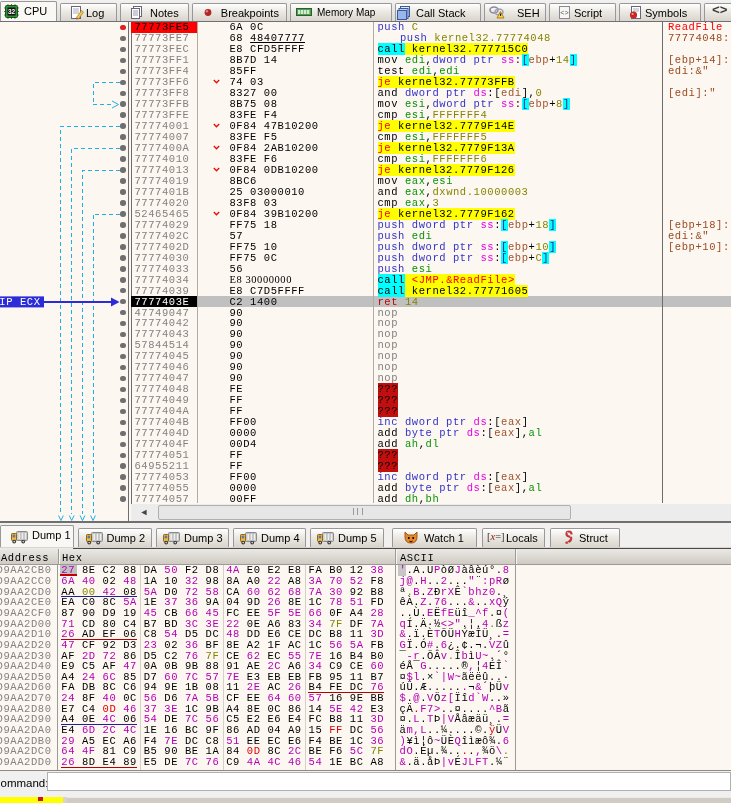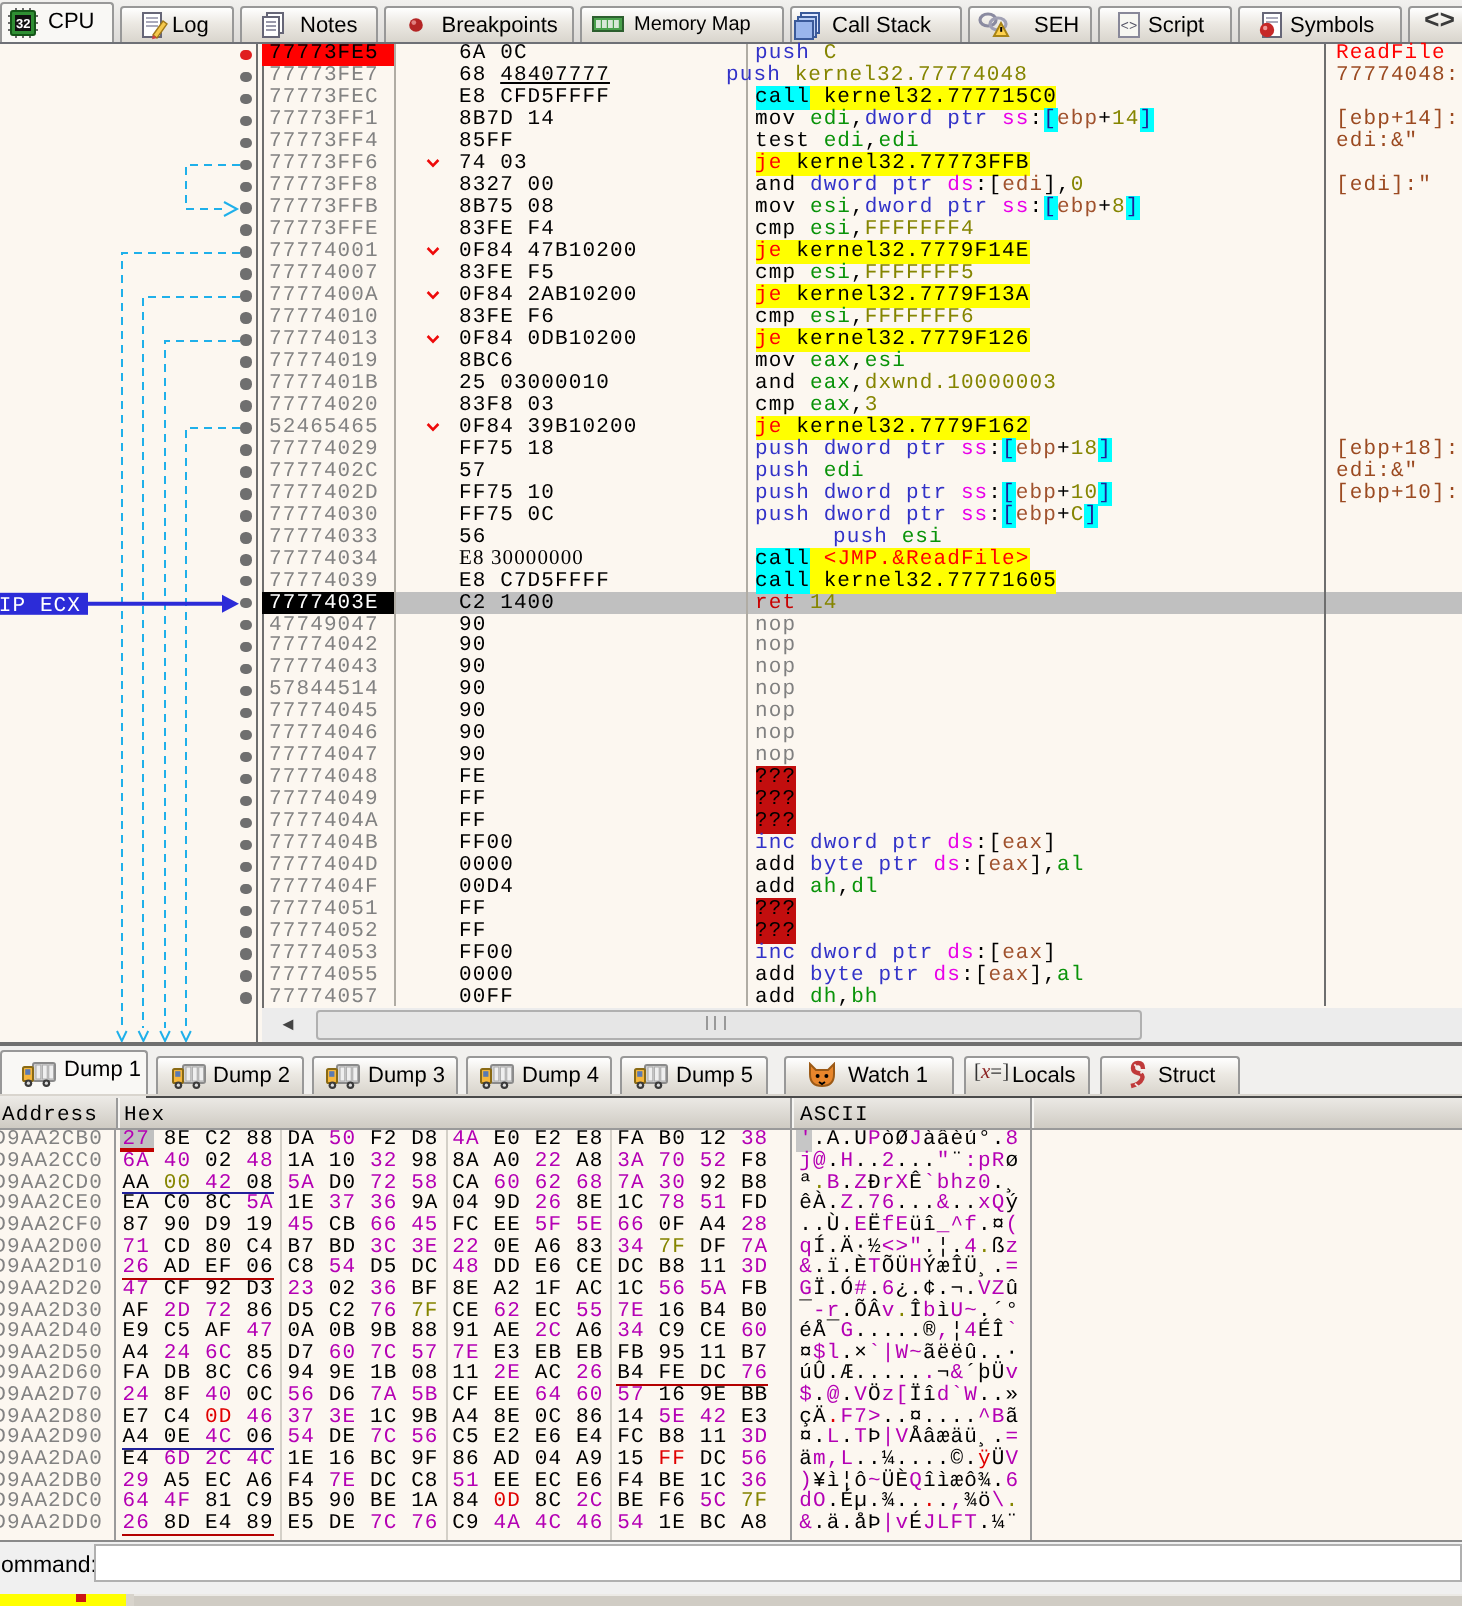--- a/index.html
+++ b/index.html
@@ -128,21 +128,21 @@
 </svg>
 <div class="dot" style="left:120px;top:24.68px;background:#e02020;"></div>
 <div class="abs" style="left:131px;top:22.20px;width:66px;height:10.97px;background:#ff0000;"></div>
 <div class="mono abs" style="left:134.5px;top:22.30px;line-height:10.97px;color:#000;">77773FE5</div>
 <div class="mono abs" style="left:229.5px;top:22.30px;line-height:10.97px;color:#000;">6A&nbsp;0C</div>
 <div class="mono abs" style="left:377.5px;top:22.30px;line-height:10.97px;"><span style="color:#3232c8;">push&nbsp;</span><span style="color:#858500;">C</span></div>
 <div class="mono abs" style="left:668px;top:22.30px;line-height:10.97px;color:#ff0000;">ReadFile</div>
 <div class="dot" style="left:120px;top:35.66px;background:#6f6f6f;"></div>
 <div class="mono abs" style="left:134.5px;top:33.27px;line-height:10.97px;color:#828282;">77773FE7</div>
 <div class="mono abs" style="left:229.5px;top:33.27px;line-height:10.97px;color:#000;">68&nbsp;<span style="text-decoration:underline;">48407777</span></div>
-<div class="mono abs" style="left:363px;top:33.27px;line-height:10.97px;"><span style="color:#3232c8;">push&nbsp;</span><span style="color:#858500;">kernel32.77774048</span></div>
+<div class="mono abs" style="left:400px;top:33.27px;line-height:10.97px;"><span style="color:#3232c8;">push&nbsp;</span><span style="color:#858500;">kernel32.77774048</span></div>
 <div class="mono abs" style="left:668px;top:33.27px;line-height:10.97px;color:#9b4a21;">77774048:’</div>
 <div class="dot" style="left:120px;top:46.62px;background:#6f6f6f;"></div>
 <div class="mono abs" style="left:134.5px;top:44.24px;line-height:10.97px;color:#828282;">77773FEC</div>
 <div class="mono abs" style="left:229.5px;top:44.24px;line-height:10.97px;color:#000;">E8&nbsp;CFD5FFFF</div>
 <div class="mono abs" style="left:377.5px;top:44.24px;line-height:10.97px;"><span style="color:#000000;background:#00ffff;">call</span><span style="color:#000000;background:#ffff00;">&nbsp;kernel32.777715C0</span></div>
 <div class="dot" style="left:120px;top:57.59px;background:#6f6f6f;"></div>
 <div class="mono abs" style="left:134.5px;top:55.21px;line-height:10.97px;color:#828282;">77773FF1</div>
 <div class="mono abs" style="left:229.5px;top:55.21px;line-height:10.97px;color:#000;">8B7D&nbsp;14</div>
 <div class="mono abs" style="left:377.5px;top:55.21px;line-height:10.97px;"><span style="color:#000000;">mov&nbsp;</span><span style="color:#099309;">edi</span><span style="color:#000000;">,</span><span style="color:#3232c8;">dword&nbsp;ptr&nbsp;</span><span style="color:#e800e8;">ss</span><span style="color:#000000;">:</span><span style="color:#20209a;background:#00ffff;">[</span><span style="color:#a0522d;">ebp</span><span style="color:#000000;">+</span><span style="color:#858500;">14</span><span style="color:#20209a;background:#00ffff;">]</span></div>
 <div class="mono abs" style="left:668px;top:55.21px;line-height:10.97px;color:#9b4a21;">[ebp+14]:’</div>
@@ -234,21 +234,21 @@
 <div class="mono abs" style="left:229.5px;top:241.70px;line-height:10.97px;color:#000;">FF75&nbsp;10</div>
 <div class="mono abs" style="left:377.5px;top:241.70px;line-height:10.97px;"><span style="color:#3232c8;">push&nbsp;</span><span style="color:#3232c8;">dword&nbsp;ptr&nbsp;</span><span style="color:#e800e8;">ss</span><span style="color:#000000;">:</span><span style="color:#20209a;background:#00ffff;">[</span><span style="color:#a0522d;">ebp</span><span style="color:#000000;">+</span><span style="color:#858500;">10</span><span style="color:#20209a;background:#00ffff;">]</span></div>
 <div class="mono abs" style="left:668px;top:241.70px;line-height:10.97px;color:#9b4a21;">[ebp+10]:’</div>
 <div class="dot" style="left:120px;top:255.06px;background:#6f6f6f;"></div>
 <div class="mono abs" style="left:134.5px;top:252.67px;line-height:10.97px;color:#828282;">77774030</div>
 <div class="mono abs" style="left:229.5px;top:252.67px;line-height:10.97px;color:#000;">FF75&nbsp;0C</div>
 <div class="mono abs" style="left:377.5px;top:252.67px;line-height:10.97px;"><span style="color:#3232c8;">push&nbsp;</span><span style="color:#3232c8;">dword&nbsp;ptr&nbsp;</span><span style="color:#e800e8;">ss</span><span style="color:#000000;">:</span><span style="color:#20209a;background:#00ffff;">[</span><span style="color:#a0522d;">ebp</span><span style="color:#000000;">+</span><span style="color:#858500;">C</span><span style="color:#20209a;background:#00ffff;">]</span></div>
 <div class="dot" style="left:120px;top:266.03px;background:#6f6f6f;"></div>
 <div class="mono abs" style="left:134.5px;top:263.64px;line-height:10.97px;color:#828282;">77774033</div>
 <div class="mono abs" style="left:229.5px;top:263.64px;line-height:10.97px;color:#000;">56</div>
-<div class="mono abs" style="left:377.5px;top:263.64px;line-height:10.97px;margin-left:39px;"><span style="color:#3232c8;">push&nbsp;</span><span style="color:#099309;">esi</span></div>
+<div class="mono abs" style="left:377.5px;top:263.64px;line-height:10.97px;"><span style="color:#3232c8;">push&nbsp;</span><span style="color:#099309;">esi</span></div>
 <div class="dot" style="left:120px;top:277.00px;background:#6f6f6f;"></div>
 <div class="mono abs" style="left:134.5px;top:274.61px;line-height:10.97px;color:#828282;">77774034</div>
 <div class="mono abs" style="left:229.5px;top:274.61px;line-height:10.97px;color:#000;font-family:Liberation Serif, serif;">E8&nbsp;30000000</div>
 <div class="mono abs" style="left:377.5px;top:274.61px;line-height:10.97px;"><span style="color:#000000;background:#00ffff;">call</span><span style="color:#000000;background:#ffff00;">&nbsp;</span><span style="color:#ff0000;background:#ffff00;">&lt;JMP.&amp;ReadFile&gt;</span></div>
 <div class="dot" style="left:120px;top:287.97px;background:#6f6f6f;"></div>
 <div class="mono abs" style="left:134.5px;top:285.58px;line-height:10.97px;color:#828282;">77774039</div>
 <div class="mono abs" style="left:229.5px;top:285.58px;line-height:10.97px;color:#000;">E8&nbsp;C7D5FFFF</div>
 <div class="mono abs" style="left:377.5px;top:285.58px;line-height:10.97px;"><span style="color:#000000;background:#00ffff;">call</span><span style="color:#000000;background:#ffff00;">&nbsp;kernel32.77771605</span></div>
 <div class="dot" style="left:120px;top:298.94px;background:#6f6f6f;"></div>
 <div class="abs" style="left:131px;top:296.45px;width:66px;height:10.97px;background:#000;"></div>
@@ -305,21 +305,21 @@
 <div class="mono abs" style="left:377.5px;top:428.19px;line-height:10.97px;"><span style="color:#000000;">add&nbsp;</span><span style="color:#3232c8;">byte&nbsp;ptr&nbsp;</span><span style="color:#e800e8;">ds</span><span style="color:#000000;">:</span><span style="color:#000000;">[</span><span style="color:#a0522d;">eax</span><span style="color:#000000;">]</span><span style="color:#000000;">,</span><span style="color:#099309;">al</span></div>
 <div class="dot" style="left:120px;top:441.55px;background:#6f6f6f;"></div>
 <div class="mono abs" style="left:134.5px;top:439.16px;line-height:10.97px;color:#828282;">7777404F</div>
 <div class="mono abs" style="left:229.5px;top:439.16px;line-height:10.97px;color:#000;">00D4</div>
 <div class="mono abs" style="left:377.5px;top:439.16px;line-height:10.97px;"><span style="color:#000000;">add&nbsp;</span><span style="color:#099309;">ah</span><span style="color:#000000;">,</span><span style="color:#099309;">dl</span></div>
 <div class="dot" style="left:120px;top:452.52px;background:#6f6f6f;"></div>
 <div class="mono abs" style="left:134.5px;top:450.13px;line-height:10.97px;color:#828282;">77774051</div>
 <div class="mono abs" style="left:229.5px;top:450.13px;line-height:10.97px;color:#000;">FF</div>
 <div class="mono abs" style="left:377.5px;top:450.13px;line-height:10.97px;"><span style="color:#000000;background:#c20e0e;">???</span></div>
 <div class="dot" style="left:120px;top:463.49px;background:#6f6f6f;"></div>
-<div class="mono abs" style="left:134.5px;top:461.10px;line-height:10.97px;color:#828282;">77774052</div>
+<div class="mono abs" style="left:134.5px;top:461.10px;line-height:10.97px;color:#828282;">64955211</div>
 <div class="mono abs" style="left:229.5px;top:461.10px;line-height:10.97px;color:#000;">FF</div>
 <div class="mono abs" style="left:377.5px;top:461.10px;line-height:10.97px;"><span style="color:#000000;background:#c20e0e;">???</span></div>
 <div class="dot" style="left:120px;top:474.46px;background:#6f6f6f;"></div>
 <div class="mono abs" style="left:134.5px;top:472.07px;line-height:10.97px;color:#828282;">77774053</div>
 <div class="mono abs" style="left:229.5px;top:472.07px;line-height:10.97px;color:#000;">FF00</div>
 <div class="mono abs" style="left:377.5px;top:472.07px;line-height:10.97px;"><span style="color:#3232c8;">inc&nbsp;</span><span style="color:#3232c8;">dword&nbsp;ptr&nbsp;</span><span style="color:#e800e8;">ds</span><span style="color:#000000;">:</span><span style="color:#000000;">[</span><span style="color:#a0522d;">eax</span><span style="color:#000000;">]</span></div>
 <div class="dot" style="left:120px;top:485.43px;background:#6f6f6f;"></div>
 <div class="mono abs" style="left:134.5px;top:483.04px;line-height:10.97px;color:#828282;">77774055</div>
 <div class="mono abs" style="left:229.5px;top:483.04px;line-height:10.97px;color:#000;">0000</div>
 <div class="mono abs" style="left:377.5px;top:483.04px;line-height:10.97px;"><span style="color:#000000;">add&nbsp;</span><span style="color:#3232c8;">byte&nbsp;ptr&nbsp;</span><span style="color:#e800e8;">ds</span><span style="color:#000000;">:</span><span style="color:#000000;">[</span><span style="color:#a0522d;">eax</span><span style="color:#000000;">]</span><span style="color:#000000;">,</span><span style="color:#099309;">al</span></div>

